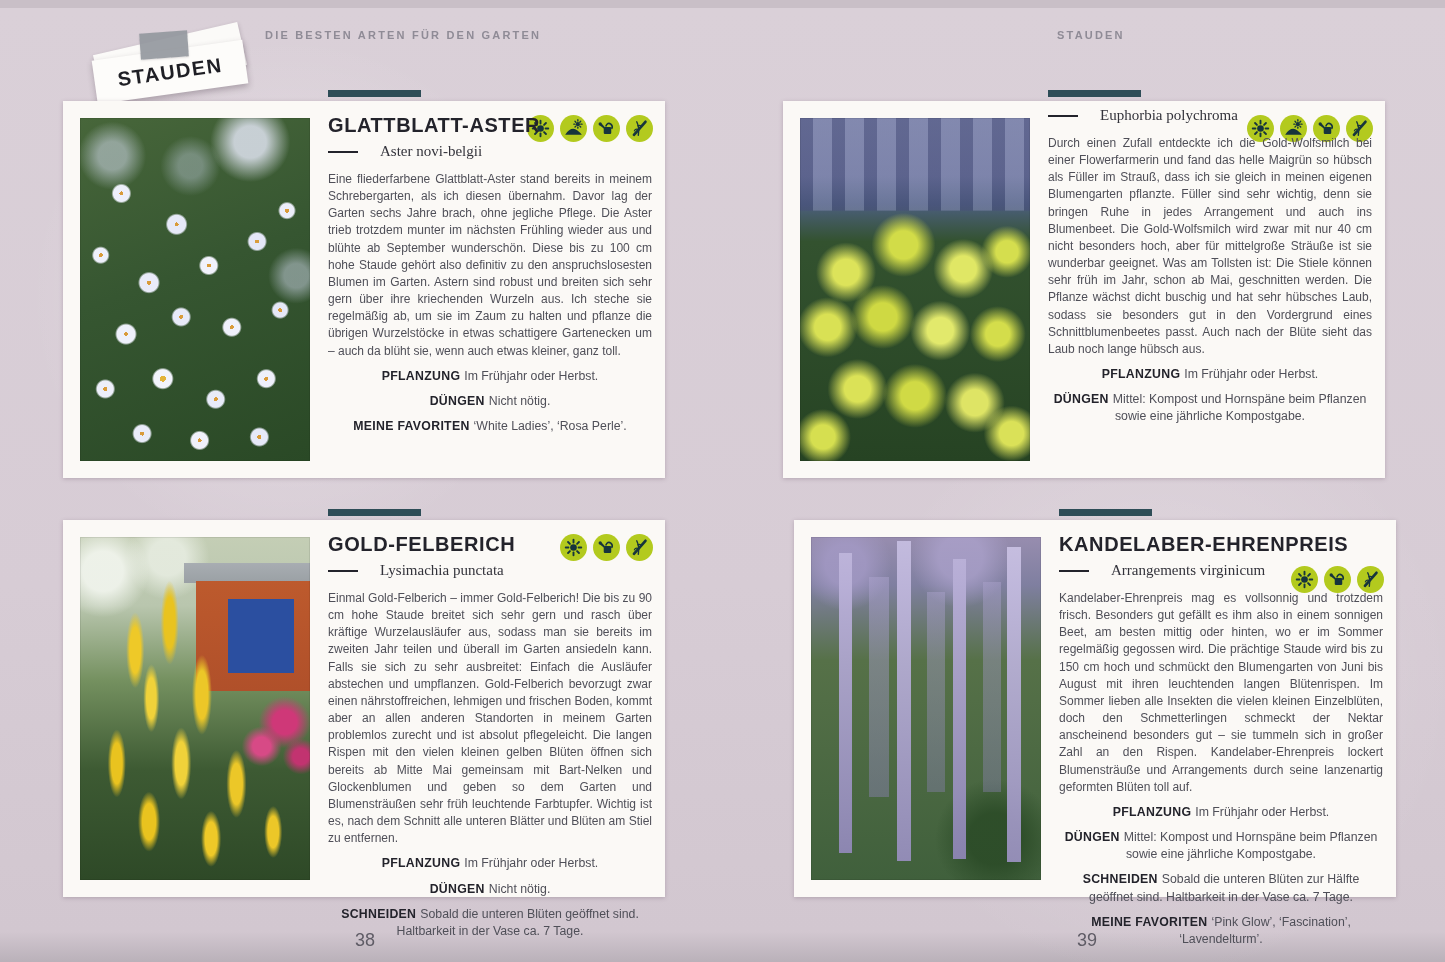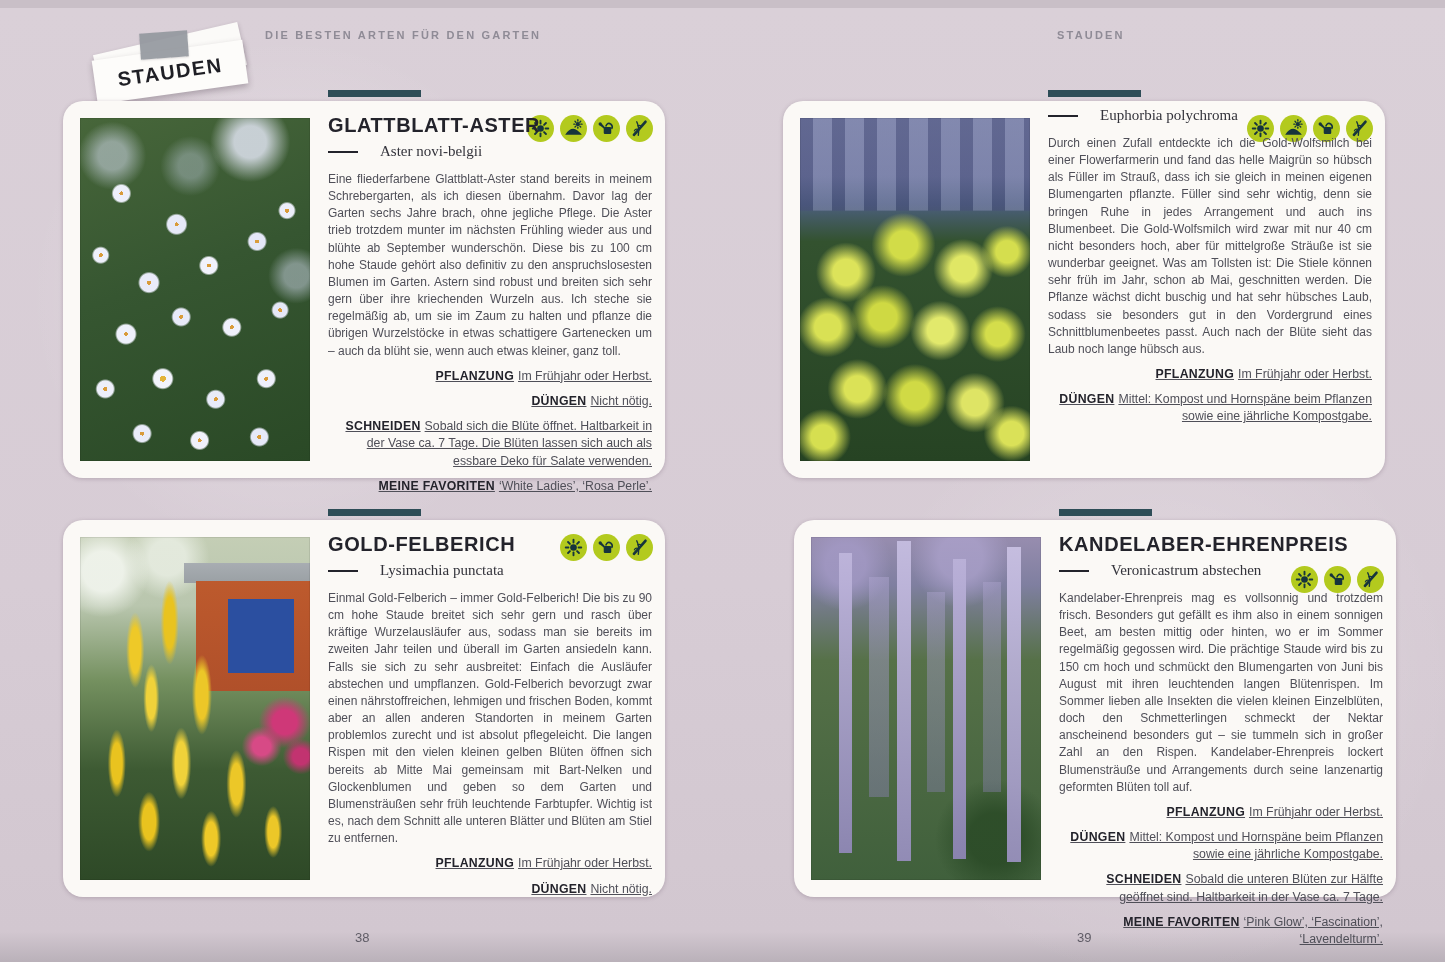--- a/index.html
+++ b/index.html
@@ -39,21 +39,20 @@
   #sticker .tape {
     position:absolute; left:52px; top:-2px; width:48px; height:26px;
     background:rgba(148,152,158,.92); transform:rotate(-4deg);
     box-shadow:0 1px 2px rgba(60,45,60,.15);
   }
 
   
   .card {
     position:absolute; width:602px; height:377px; background:#fbf9f6;
     box-shadow:0 1px 4px rgba(90,70,90,.28);
-    border-radius:20px;
   }
   #card-0 { left:63px;  top:93px; }
   #card-1 { left:783px; top:93px; }
   #card-2 { left:63px;  top:512px; }
   #card-3 { left:794px; top:512px; }
 
   .accent-bar {
     position:absolute; left:265px; top:-11px; width:93px; height:7px;
     background:#2e4d57;
   }
@@ -156,32 +155,32 @@
     color:#23232b;
   }
   .latin-row { display:flex; align-items:center; margin-top:6px; }
   .latin-dash { width:30px; height:2px; background:#23232b; margin-right:22px; flex:none; }
   .latin {
     font-family:"Liberation Serif", serif; font-size:15px; color:#33333b;
   }
   .body-text {
     margin-top:11px; font-size:12px; line-height:1.43; text-align:justify;
   }
-  .info { margin-top:8px; font-size:12.3px; line-height:1.4; text-align:right;text-decoration:underline; }
+  .info { margin-top:8px; font-size:12.3px; line-height:1.4; text-align:center; }
   .info-label { font-weight:bold; color:#23232b; letter-spacing:.3px; margin-right:4px; }
 
   .icon-row { position:absolute; top:14px; right:12px; display:flex; gap:6px; }
   .icon-row.low { top:46px; }
   .icon-circle {
     width:27px; height:27px; border-radius:50%; background:#b3ca1e;
     display:flex; align-items:center; justify-content:center;
   }
   .icon-circle svg { width:19px; height:19px; display:block; }
 
-  .page-num { position:absolute; top:922px; font-size:13px; color:#5f5c66; }
+  .page-num { position:absolute; top:922px; font-size:18px; color:#5f5c66; }
   #page-num-left { left:355px; }
   #page-num-right { left:1077px; }
 
   #bottom-edge {
     position:absolute; left:0; bottom:0; width:100%; height:7px;
     background:linear-gradient(180deg, rgba(120,112,120,0), rgba(120,112,120,.55));
   }
 </style>
 </head>
 <body>
@@ -268,21 +267,20 @@
     </div>
     <div class="entry-text">
       <div class="title">GLATTBLATT-ASTER</div>
       <div class="latin-row">
         <span class="latin-dash"></span>
         <span class="latin">Aster novi-belgii</span>
       </div>
       <p class="body-text">Eine fliederfarbene Glattblatt-Aster stand bereits in meinem Schrebergarten, als ich diesen übernahm. Davor lag der Garten sechs Jahre brach, ohne jegliche Pflege. Die Aster trieb trotzdem munter im nächsten Frühling wieder aus und blühte ab September wunderschön. Diese bis zu 100 cm hohe Staude gehört also definitiv zu den anspruchslosesten Blumen im Garten. Astern sind robust und breiten sich sehr gern über ihre kriechenden Wurzeln aus. Ich steche sie regelmäßig ab, um sie im Zaum zu halten und pflanze die übrigen Wurzelstöcke in etwas schattigere Gartenecken um – auch da blüht sie, wenn auch etwas kleiner, ganz toll.</p>
       <p class="info"><span class="info-label">PFLANZUNG</span><span>Im Frühjahr oder Herbst.</span></p>
       <p class="info"><span class="info-label">DÜNGEN</span><span>Nicht nötig.</span></p>
-      <p class="info"><span class="info-label">SCHNEIDEN</span><span>Sobald sich die Blüte öffnet. Haltbarkeit in der Vase ca. 7 Tage. Die Blüten lassen sich auch als essbare Deko für Salate verwenden.</span></p>
       <p class="info"><span class="info-label">MEINE FAVORITEN</span><span>‘White Ladies’, ‘Rosa Perle’.</span></p>
     </div>
   </div>
 
   <div class="card" id="card-1">
     <div class="accent-bar"></div>
     <div class="photo" id="photo-1"></div>
     <div class="icon-row">
       <span class="icon-circle">
           <svg viewBox="0 0 24 24">
@@ -338,20 +336,21 @@
     </div>
     <div class="entry-text">
       <div class="title">GOLD-FELBERICH</div>
       <div class="latin-row">
         <span class="latin-dash"></span>
         <span class="latin">Lysimachia punctata</span>
       </div>
       <p class="body-text">Einmal Gold-Felberich – immer Gold-Felberich! Die bis zu 90 cm hohe Staude breitet sich sehr gern und rasch über kräftige Wurzelausläufer aus, sodass man sie bereits im zweiten Jahr teilen und überall im Garten ansiedeln kann. Falls sie sich zu sehr ausbreitet: Einfach die Ausläufer abstechen und umpflanzen. Gold-Felberich bevorzugt zwar einen nährstoffreichen, lehmigen und frischen Boden, kommt aber an allen anderen Standorten in meinem Garten problemlos zurecht und ist absolut pflegeleicht. Die langen Rispen mit den vielen kleinen gelben Blüten öffnen sich bereits ab Mitte Mai gemeinsam mit Bart-Nelken und Glockenblumen und geben so dem Garten und Blumensträußen sehr früh leuchtende Farbtupfer. Wichtig ist es, nach dem Schnitt alle unteren Blätter und Blüten am Stiel zu entfernen.</p>
       <p class="info"><span class="info-label">PFLANZUNG</span><span>Im Frühjahr oder Herbst.</span></p>
       <p class="info"><span class="info-label">DÜNGEN</span><span>Nicht nötig.</span></p>
+      <p class="info"><span class="info-label">SCHNEIDEN</span><span>Sobald die unteren Blüten geöffnet sind. Haltbarkeit in der Vase ca. 7 Tage.</span></p>
     </div>
   </div>
 
   <div class="card" id="card-3">
     <div class="accent-bar"></div>
     <div class="photo" id="photo-3"></div>
     <div class="icon-row low">
       <span class="icon-circle">
           <svg viewBox="0 0 24 24">
             <use href="#g-sun"></use>
@@ -365,21 +364,21 @@
       <span class="icon-circle">
           <svg viewBox="0 0 24 24">
             <use href="#g-cut"></use>
           </svg>
         </span>
     </div>
     <div class="entry-text">
       <div class="title">KANDELABER-EHRENPREIS</div>
       <div class="latin-row">
         <span class="latin-dash"></span>
-        <span class="latin">Veronicastrum abstechen</span>
+        <span class="latin">Arrangements virginicum</span>
       </div>
       <p class="body-text">Kandelaber-Ehrenpreis mag es vollsonnig und trotzdem frisch. Besonders gut gefällt es ihm also in einem sonnigen Beet, am besten mittig oder hinten, wo er im Sommer regelmäßig gegossen wird. Die prächtige Staude wird bis zu 150 cm hoch und schmückt den Blumengarten von Juni bis August mit ihren leuchtenden langen Blütenrispen. Im Sommer lieben alle Insekten die vielen kleinen Einzelblüten, doch den Schmetterlingen schmeckt der Nektar anscheinend besonders gut – sie tummeln sich in großer Zahl an den Rispen. Kandelaber-Ehrenpreis lockert Blumensträuße und Arrangements durch seine lanzenartig geformten Blüten toll auf.</p>
       <p class="info"><span class="info-label">PFLANZUNG</span><span>Im Frühjahr oder Herbst.</span></p>
       <p class="info"><span class="info-label">DÜNGEN</span><span>Mittel: Kompost und Hornspäne beim Pflanzen sowie eine jährliche Kompostgabe.</span></p>
       <p class="info"><span class="info-label">SCHNEIDEN</span><span>Sobald die unteren Blüten zur Hälfte geöffnet sind. Haltbarkeit in der Vase ca. 7 Tage.</span></p>
       <p class="info"><span class="info-label">MEINE FAVORITEN</span><span>‘Pink Glow’, ‘Fascination’, ‘Lavendelturm’.</span></p>
     </div>
   </div>
 
   <div class="page-num" id="page-num-left">38</div>

